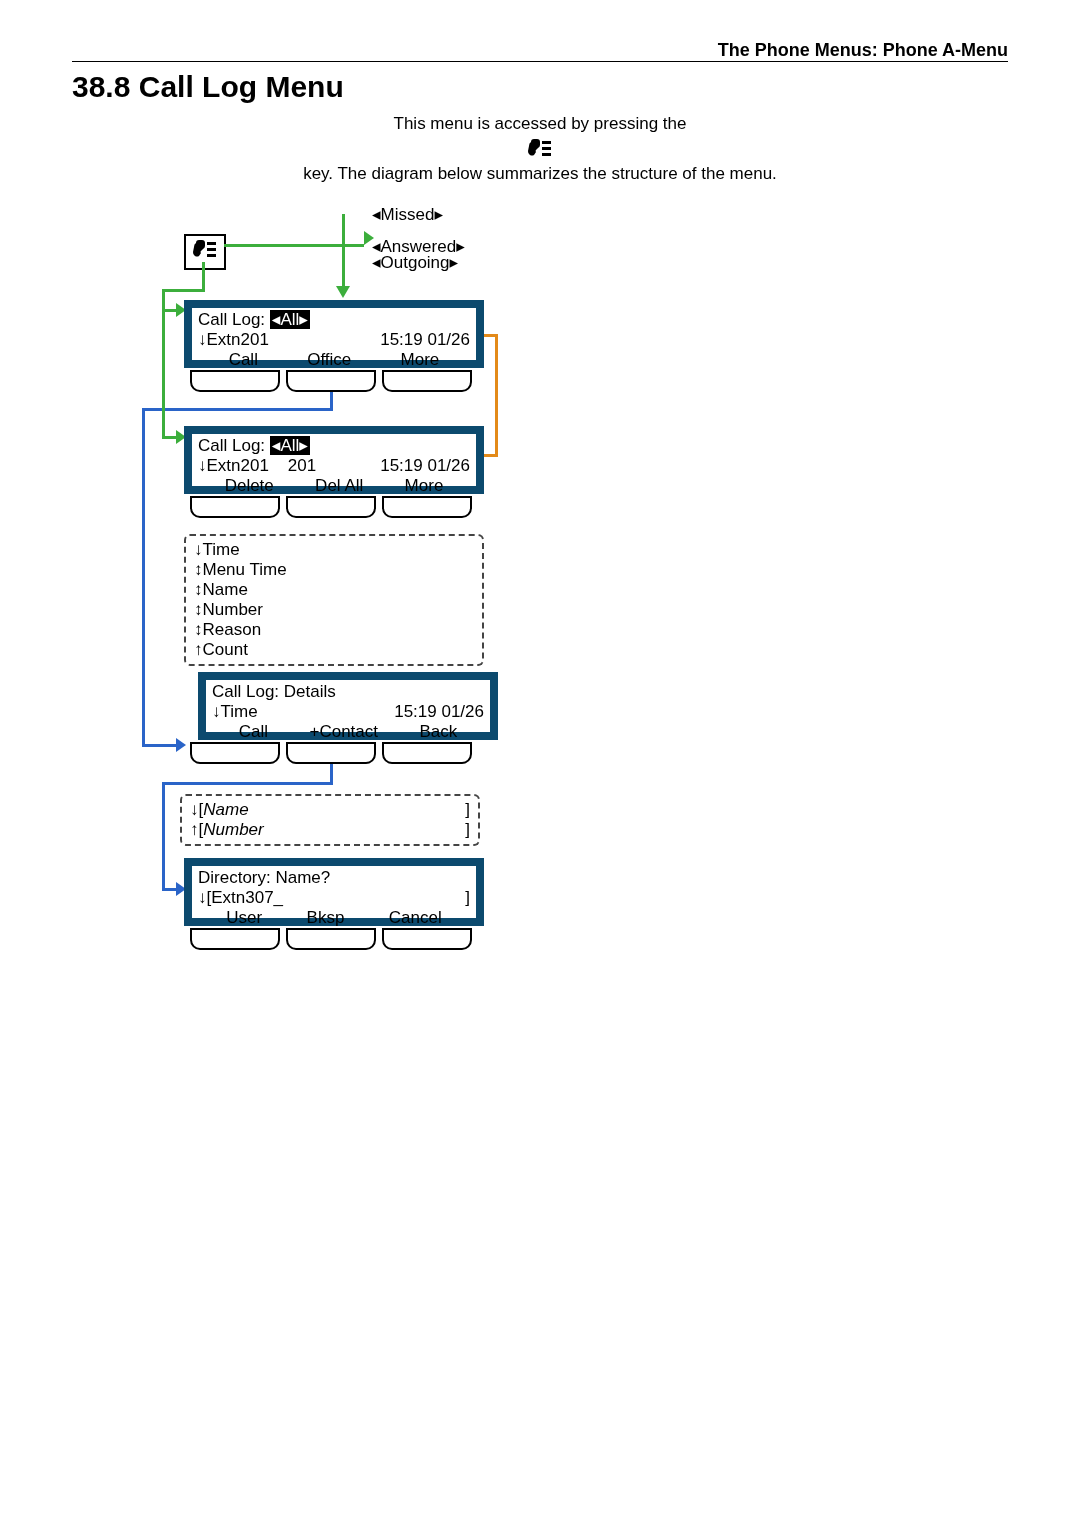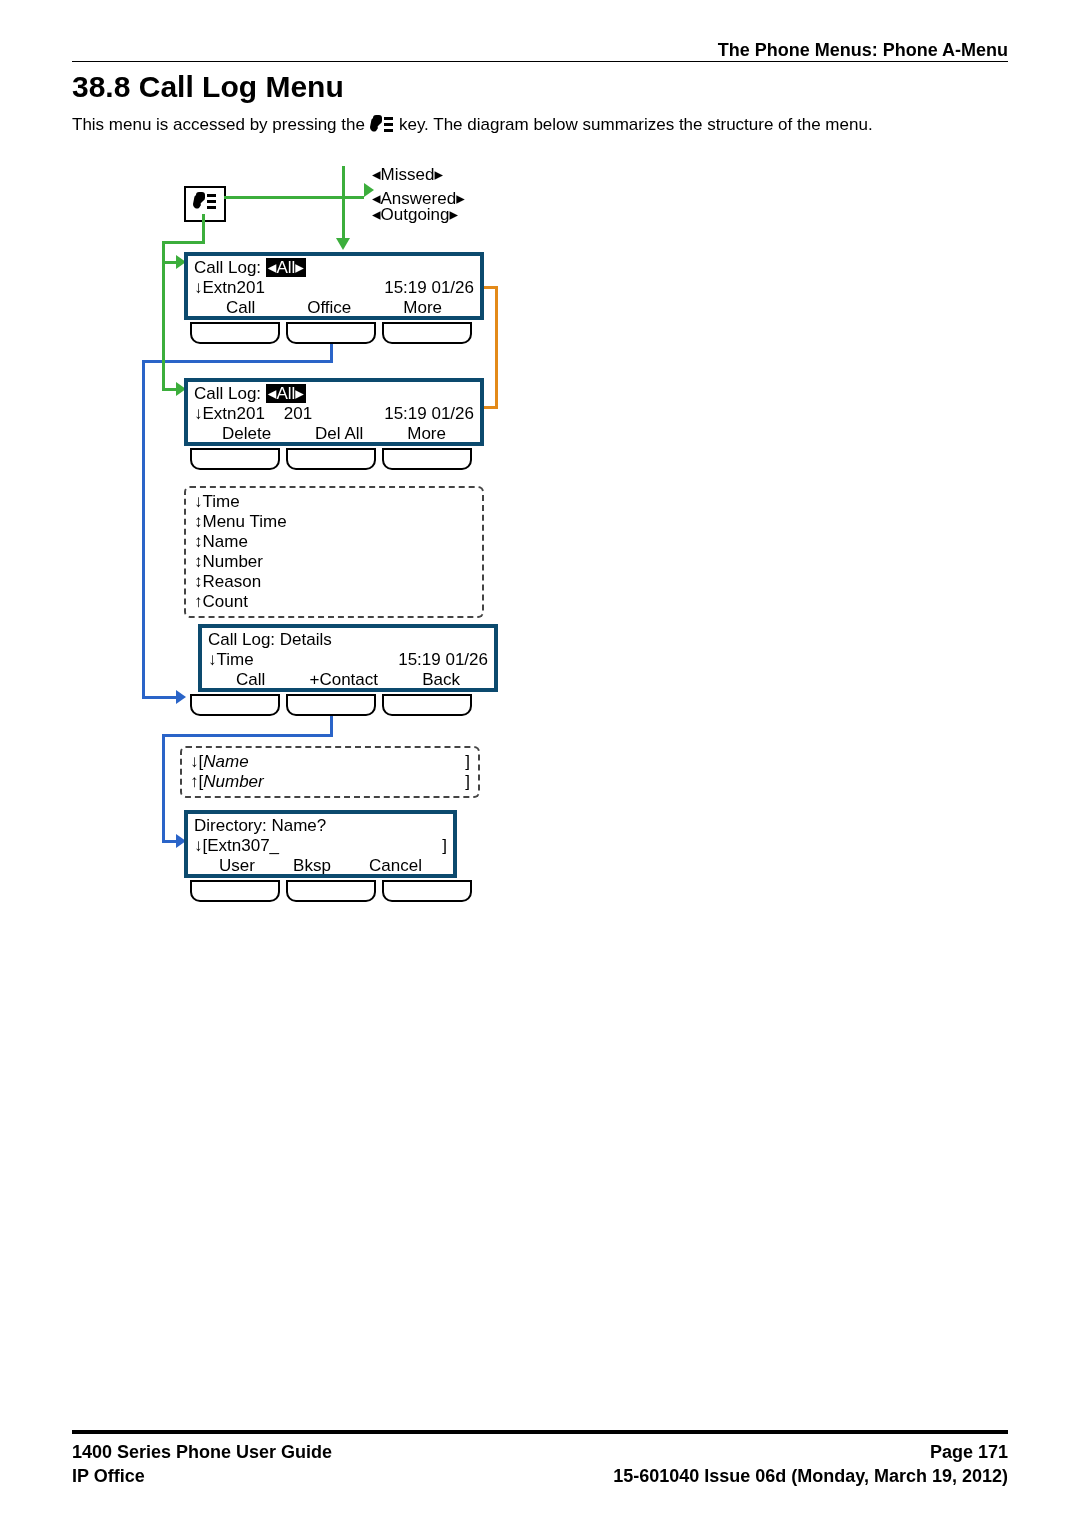--- a/index.html
+++ b/index.html
@@ -32,37 +32,38 @@
     font-size: 30px;
     margin: 0 0 10px 0;
   }
   .intro {
     font-size: 17px;
     margin: 0 0 20px 0;
     display: flex;
     align-items: center;
     flex-wrap: wrap;
     gap: 4px;
+    flex-direction: column;
   }
   .intro svg {
     vertical-align: middle;
   }
   .diagram-wrap {
     margin-left: 40px;
     width: 420px;
   }
   .diagram {
     position: relative;
     width: 420px;
     height: 810px;
     font-family: Arial, sans-serif;
   }
   .screen {
     position: absolute;
-    border: 4px solid #0c4a6e;
+    border: 8px solid #0c4a6e;
     background: #fff;
     box-sizing: border-box;
   }
   .screen-inner {
     padding: 2px 6px;
     font-size: 17px;
     line-height: 20px;
   }
   .softkeys {
     position: absolute;
@@ -171,21 +172,21 @@
 
       <div class="icon-box" style="left:72px; top:30px;">
         <svg width="26" height="22" viewBox="0 0 26 22">
           <path d="M4 4 Q4 1 7 1 L10 1 Q13 1 13 4 L13 7 Q13 9 11 10 L9 12 Q8 13 9 14 L7 17 Q5 18 3 17 L2 16 Q1 15 1 13 L2 8 Q2 5 4 4 Z" fill="#000"></path>
           <rect x="15" y="3" width="9" height="3" fill="#000"></rect>
           <rect x="15" y="9" width="9" height="3" fill="#000"></rect>
           <rect x="15" y="15" width="9" height="3" fill="#000"></rect>
         </svg>
       </div>
 
-      <div class="txt" style="left:260px; top:8px;">◂Missed▸</div>
+      <div class="txt" style="left:260px; top:0px;">◂Missed▸</div>
       <div class="txt" style="left:260px; top:32px;">◂Answered▸</div>
       <div class="txt" style="left:260px; top:48px;">◂Outgoing▸</div>
 
       <div class="flow-line">
         <div class="seg" style="left:90px; top:58px; width:3px; height:30px;"></div>
         <div class="seg" style="left:50px; top:85px; width:43px; height:3px;"></div>
         <div class="seg" style="left:50px; top:85px; width:3px; height:20px;"></div>
         <div class="seg" style="left:50px; top:105px; width:14px; height:3px;"></div>
         <div class="arrowhead ar-right" style="left:64px; top:99px; border-left:10px solid #3cae3c;"></div>
       </div>
@@ -308,21 +309,21 @@
         <div class="mono-row">
           <span><span>↓[</span><span class="italic">Name</span></span>
           <span>]</span>
         </div>
         <div class="mono-row">
           <span><span>↑[</span><span class="italic">Number</span></span>
           <span>]</span>
         </div>
       </div>
 
-      <div class="screen" style="left:72px; top:654px; width:273px; height:68px;">
+      <div class="screen" style="left:72px; top:654px; width:300px; height:68px;">
         <div class="screen-inner">
           <div>Directory: Name?</div>
           <div class="mono-row">
             <span>↓[Extn307_</span>
             <span>]</span>
           </div>
           <div class="mono-row" style="justify-content:space-around; padding:0 6px;">
             <span>User</span>
             <span>Bksp</span>
             <span>Cancel</span>
@@ -331,24 +332,13 @@
       </div>
       <div class="softkeys" style="left:78px; top:724px;">
         <div class="softkey"></div>
         <div class="softkey"></div>
         <div class="softkey"></div>
       </div>
 
     </div>
   </div>
 
-  <div class="footer">
-    <hr class="foot-rule">
-    <div class="foot-row">
-      <span>1400 Series Phone User Guide</span>
-      <span>Page 171</span>
-    </div>
-    <div class="foot-row">
-      <span>IP Office</span>
-      <span>15-601040 Issue 06d (Monday, March 19, 2012)</span>
-    </div>
-  </div>
 </div>
 
 </body></html>

